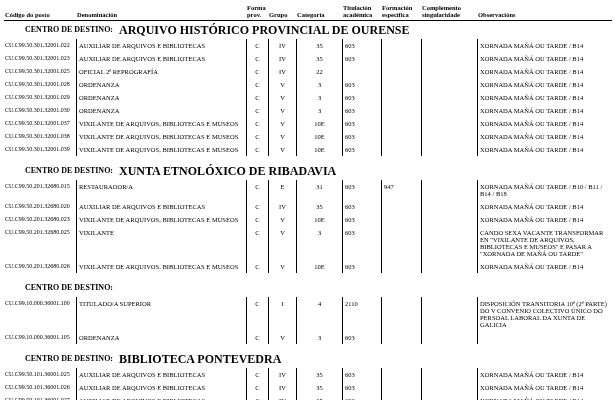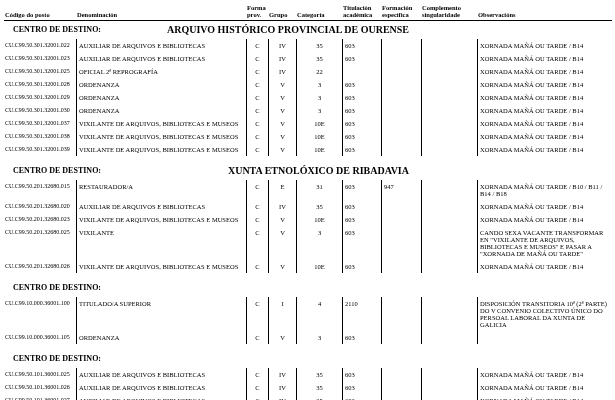--- a/index.html
+++ b/index.html
@@ -7,22 +7,22 @@
   .page{position:relative;width:615px;height:400px;overflow:hidden;background:#fff;}
   .inner{padding-left:4px;padding-right:3px;}
   .grid{display:grid;grid-template-columns:72px 170px 22px 28px 46px 39px 40px 56px 135px;}
   
   .colheader{padding-top:4px;border-bottom:1px solid #000;}
   .hcell{align-self:end;font-weight:bold;font-size:6.5px;line-height:7px;padding:0 1px 2px 1px;}
   
   .section{margin-top:10px;}
   .section:first-of-type{margin-top:4px;}
   .section-head{position:relative;height:12px;margin-bottom:2px;}
-  .centro-label{position:absolute;left:9px;top:0;font-weight:bold;font-size:8px;line-height:10px;}
-  .centro-name{position:absolute;left:115px;top:0;width:290px;text-align:right;font-weight:bold;font-size:10px;line-height:10px;white-space:nowrap;}
+  .centro-label{position:absolute;left:21px;top:0;font-weight:bold;font-size:8px;line-height:10px;}
+  .centro-name{position:absolute;left:115px;top:0;width:290px;text-align:left;font-weight:bold;font-size:12px;line-height:10px;white-space:nowrap;}
   
   .row{min-height:13px;}
   .c{font-size:6.5px;line-height:7px;padding:3px 2px;}
   .c.codigo{font-size:6px;padding-left:1px;}
   .row .c + .c{border-left:1px solid #000;}
   .c.center{text-align:center;}
   .c.obs{padding-right:1px;}
 </style>
 </head>
 <body>
@@ -232,20 +232,21 @@
             <div class="c categoria center">3</div>
             <div class="c titulacion">603</div>
             <div class="c formacion"></div>
             <div class="c complemento"></div>
             <div class="c observacions obs"></div>
           </div>
         </div>
         <div class="section">
           <div class="section-head">
             <span class="centro-label">CENTRO DE DESTINO:</span>
+            <span class="centro-name">BIBLIOTECA PONTEVEDRA</span>
           </div>
           <div class="grid row">
             <div class="c codigo">CU.C99.50.101.36001.025</div>
             <div class="c denominacion">AUXILIAR DE ARQUIVOS E BIBLIOTECAS</div>
             <div class="c forma center">C</div>
             <div class="c grupo center">IV</div>
             <div class="c categoria center">35</div>
             <div class="c titulacion">603</div>
             <div class="c formacion"></div>
             <div class="c complemento"></div>

